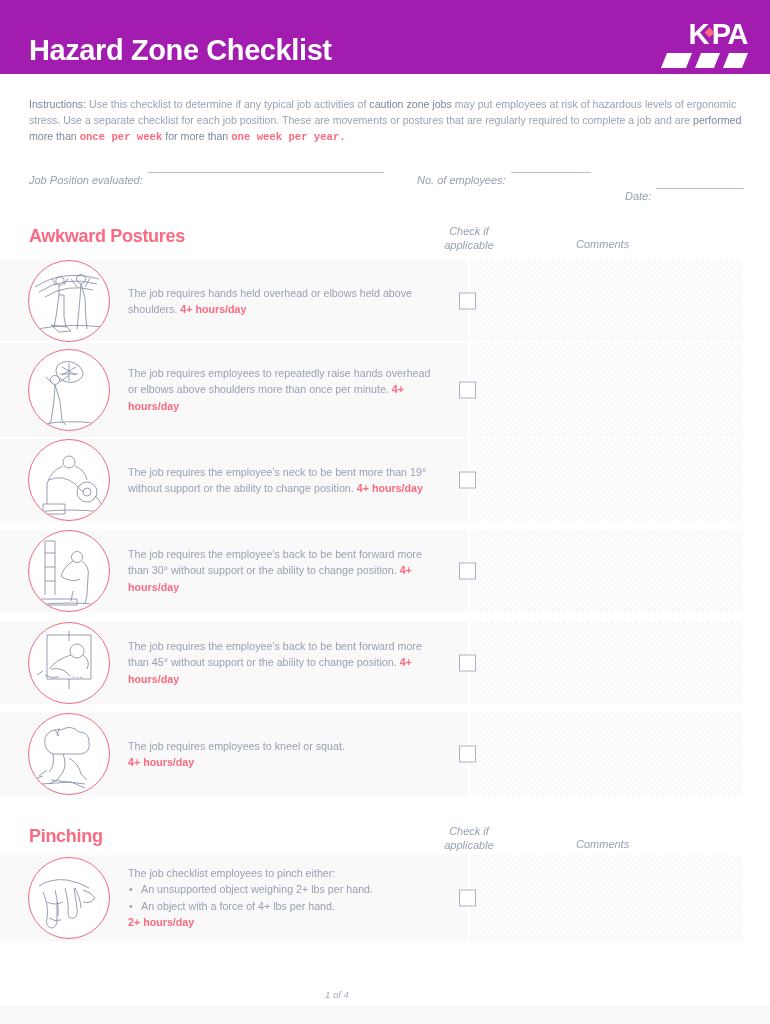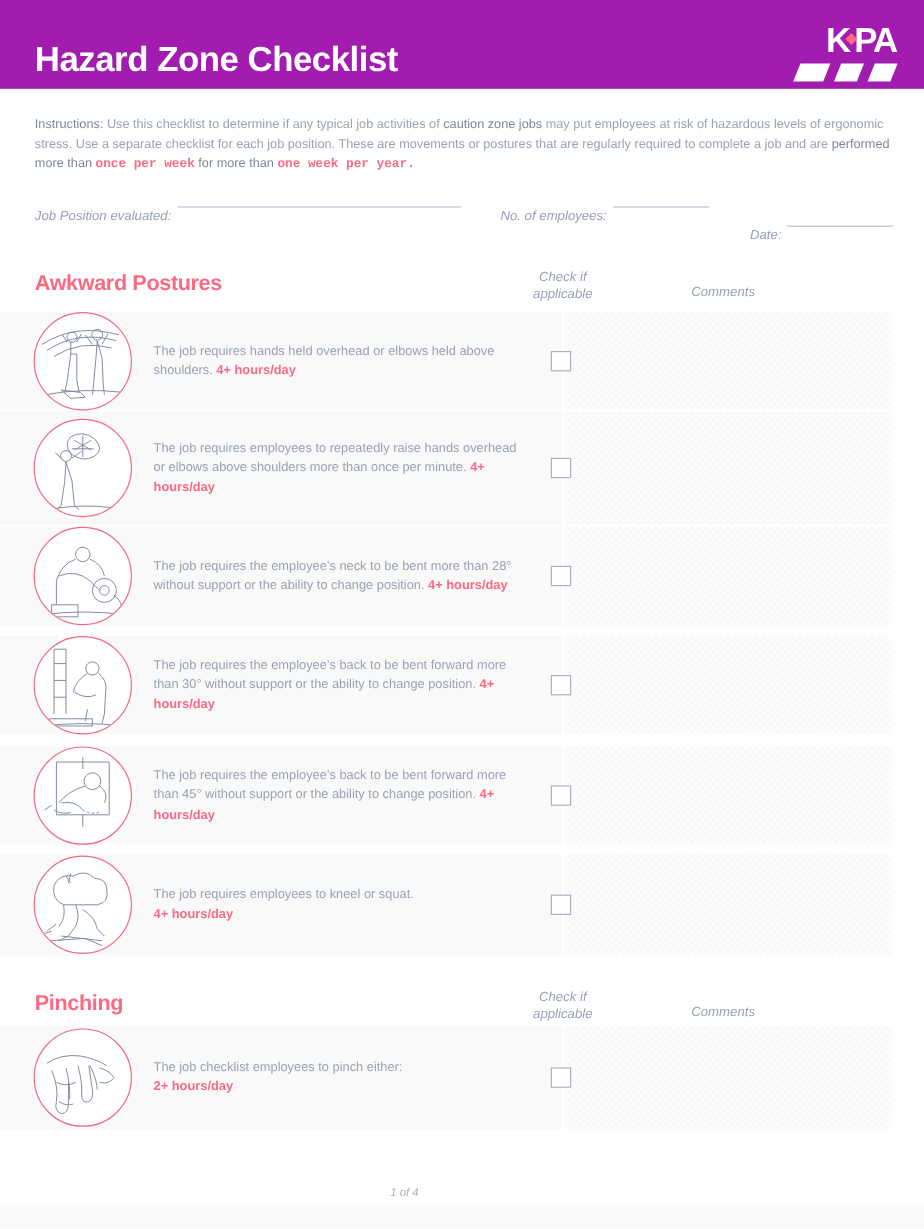--- a/index.html
+++ b/index.html
@@ -275,21 +275,21 @@
         <path d="M20 40 q14 -6 26 4 l8 8"></path>
         <circle cx="58" cy="52" r="10"></circle>
         <circle cx="58" cy="52" r="4"></circle>
         <path d="M14 64 l22 0 0 10 -22 0z"></path>
         <path d="M66 56 q8 6 6 14"></path>
         <path d="M8 72 Q40 68 74 72"></path>
       </g>
         </svg>
     </div>
     <div class="row-text">
-      <span>The job requires the employee’s neck to be bent more than 28° without support or the ability to change position. </span><span class="hrs">4+ hours/day</span>
+      <span>The job requires the employee’s neck to be bent more than 19° without support or the ability to change position. </span><span class="hrs">4+ hours/day</span>
     </div>
     <div class="checkbox"></div>
   </div>
 </div>
 
 <div class="row" style="top:530px;height:82px">
   <div class="band-left"></div>
   <div class="band-comment"></div>
   <div class="band-right"></div>
   <div class="row-inner">
@@ -390,20 +390,24 @@
         <path d="M36 30 q4 16 3 24 q0 8 6 6 q4 -2 3 -10 l-3 -20"></path>
         <path d="M46 30 q6 12 6 20"></path>
         <path d="M54 32 q8 2 12 8 q-4 6 -12 4"></path>
         <path d="M20 60 q6 4 12 2"></path>
         <path d="M18 44 q8 4 16 0"></path>
       </g>
         </svg>
     </div>
     <div class="row-text">
       <span>The job checklist employees to pinch either:</span>
+      <ul>
+        <li>An unsupported object weighing 2+ lbs per hand.</li>
+        <li>An object with a force of 4+ lbs per hand.</li>
+      </ul>
       <div class="hrsline">2+ hours/day</div>
     </div>
     <div class="checkbox"></div>
   </div>
 </div>
 
 <div class="page-num">1 of 4</div>
 <div class="footer-rule"></div>
 
 </body></html>

